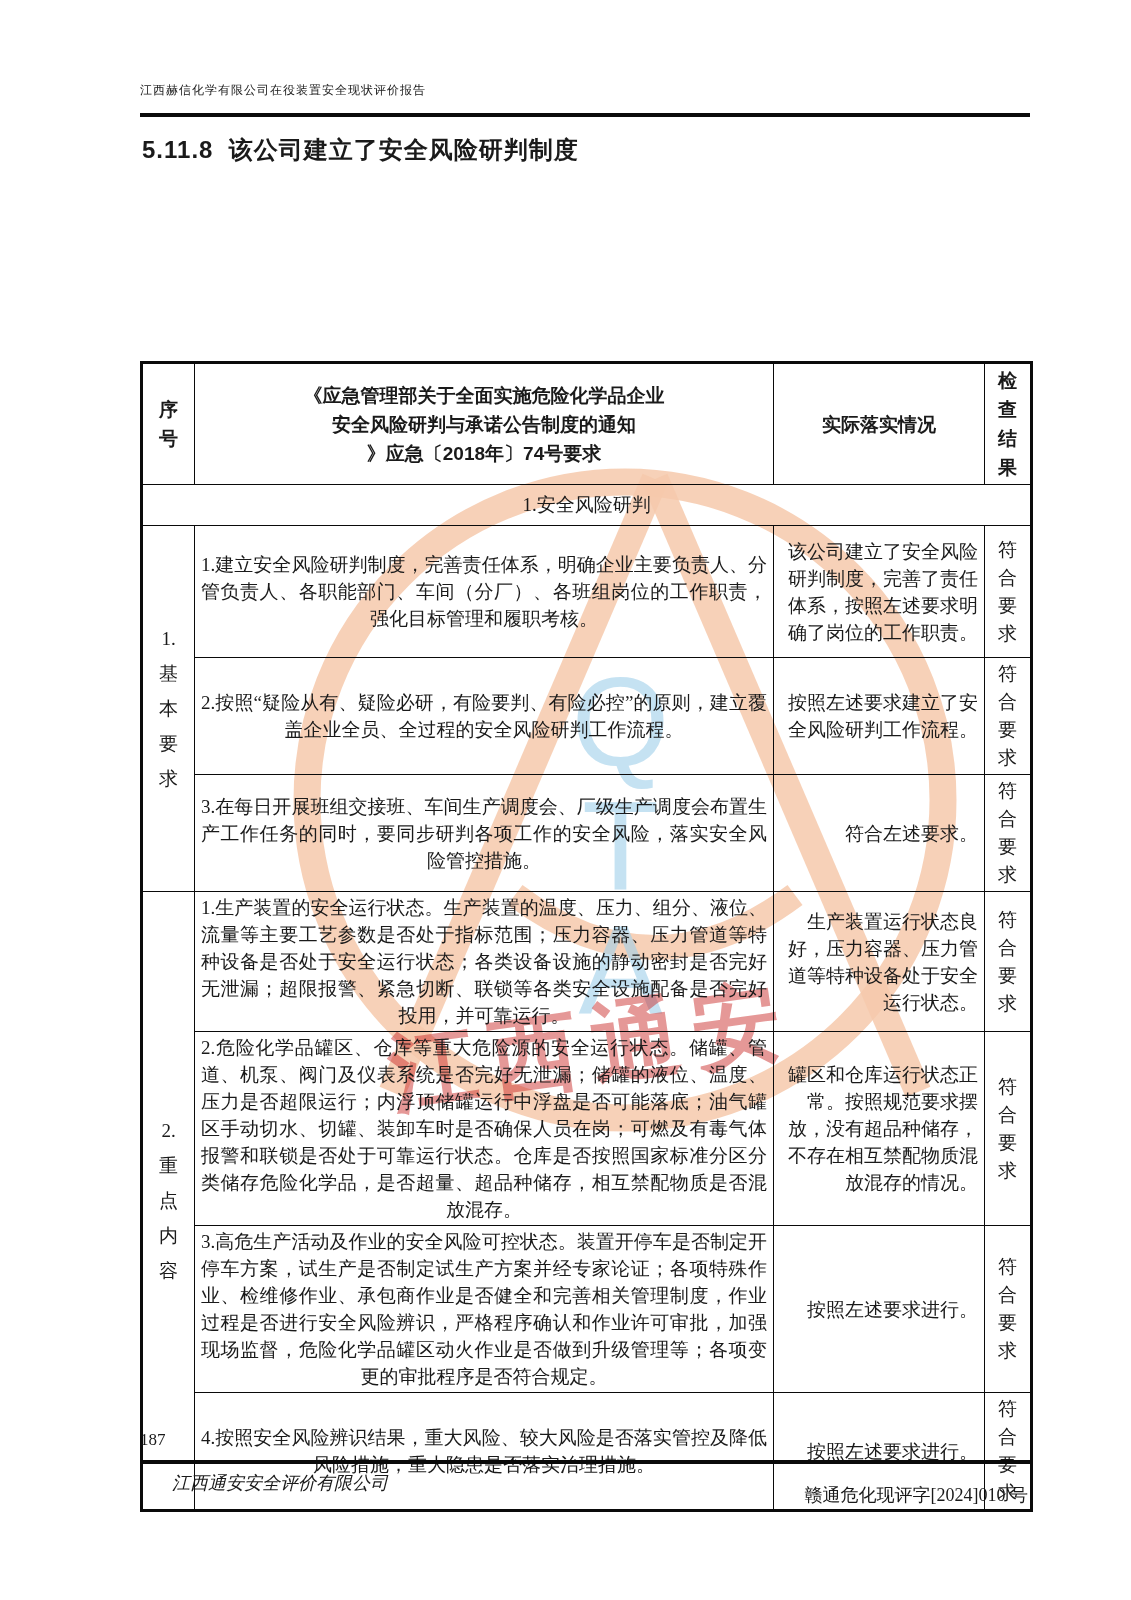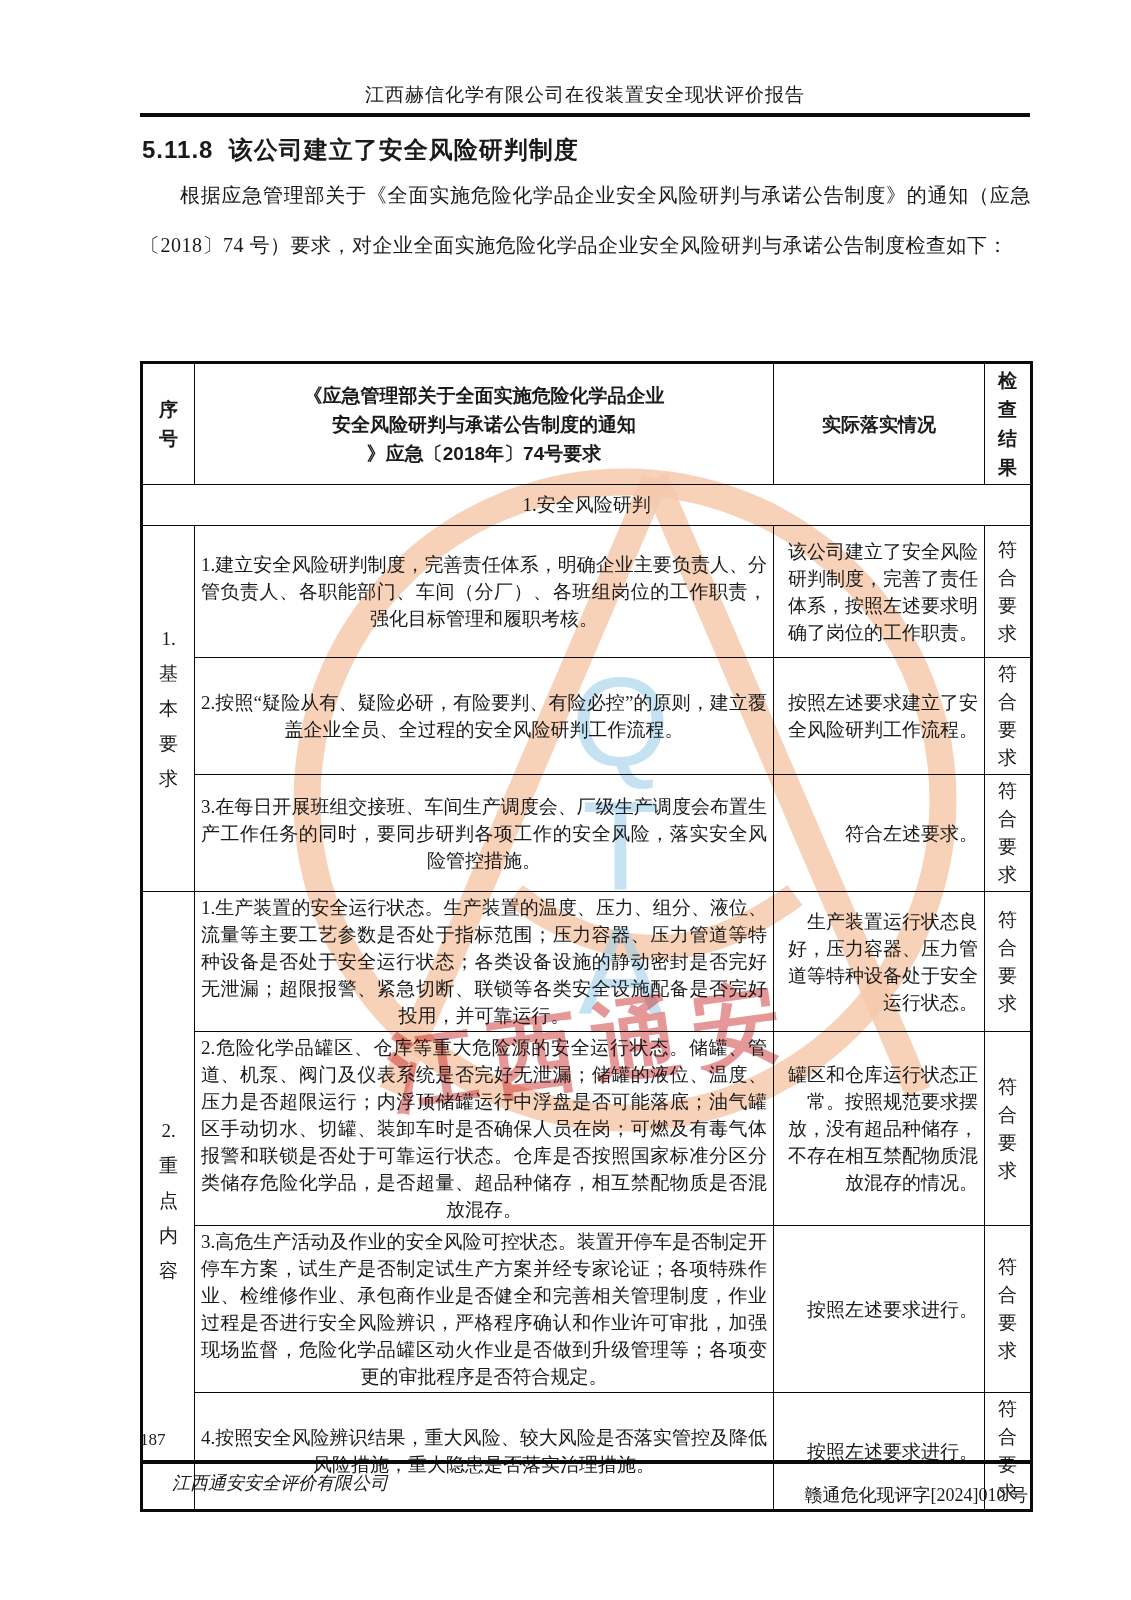--- a/index.html
+++ b/index.html
@@ -17,21 +17,21 @@
     font-family:"Liberation Sans","DejaVu Sans",sans-serif;
     font-size:126px; line-height:124px; font-weight:400;
     color:rgba(158,206,233,0.60); }
   .wm-red { position:absolute; left:388px; top:988px;
     font-family:"Liberation Serif","DejaVu Serif",serif; font-weight:bold;
     font-size:88px; letter-spacing:14px; color:rgba(201,40,38,0.48);
     transform:rotate(-8deg); white-space:nowrap; }
 
   
   .doc-header { position:absolute; top:82px; left:140px; width:890px;
-    text-align:center; font-size:19px; letter-spacing:1px; }
+    text-align:left; font-size:12px; letter-spacing:1px; }
   .header-rule { position:absolute; top:113px; left:140px; width:890px; height:4px; background:#0a0a0a; }
   .section-heading { position:absolute; top:134px; left:142px;
     font-family:"Liberation Sans","DejaVu Sans",sans-serif;
     font-weight:bold; font-size:24px; letter-spacing:1px; }
   .intro { position:absolute; top:170px; left:140px; width:891px;
     font-size:20px; line-height:50px; text-indent:2em;
     text-align:justify; letter-spacing:0.5px; }
 
   
   .table-title { position:absolute; top:326px; left:140px; width:890px; text-align:center;
@@ -80,21 +80,20 @@
 <div class="layer fg">
 
   <div class="doc-header">江西赫信化学有限公司在役装置安全现状评价报告</div>
   <div class="header-rule"></div>
 
   <div class="section-heading">
     <span>5.11.8</span>&nbsp;
     <span>该公司建立了安全风险研判制度</span>
   </div>
 
-  <div class="intro">根据应急管理部关于《全面实施危险化学品企业安全风险研判与承诺公告制度》的通知（应急〔2018〕74 号）要求，对企业全面实施危险化学品企业安全风险研判与承诺公告制度检查如下：</div>
 
 
   <div class="tablewrap">
     <table class="check">
       <colgroup>
         <col style="width:53px">
           <col style="width:579px">
           <col style="width:211px">
           <col style="width:47px">
       </colgroup>

